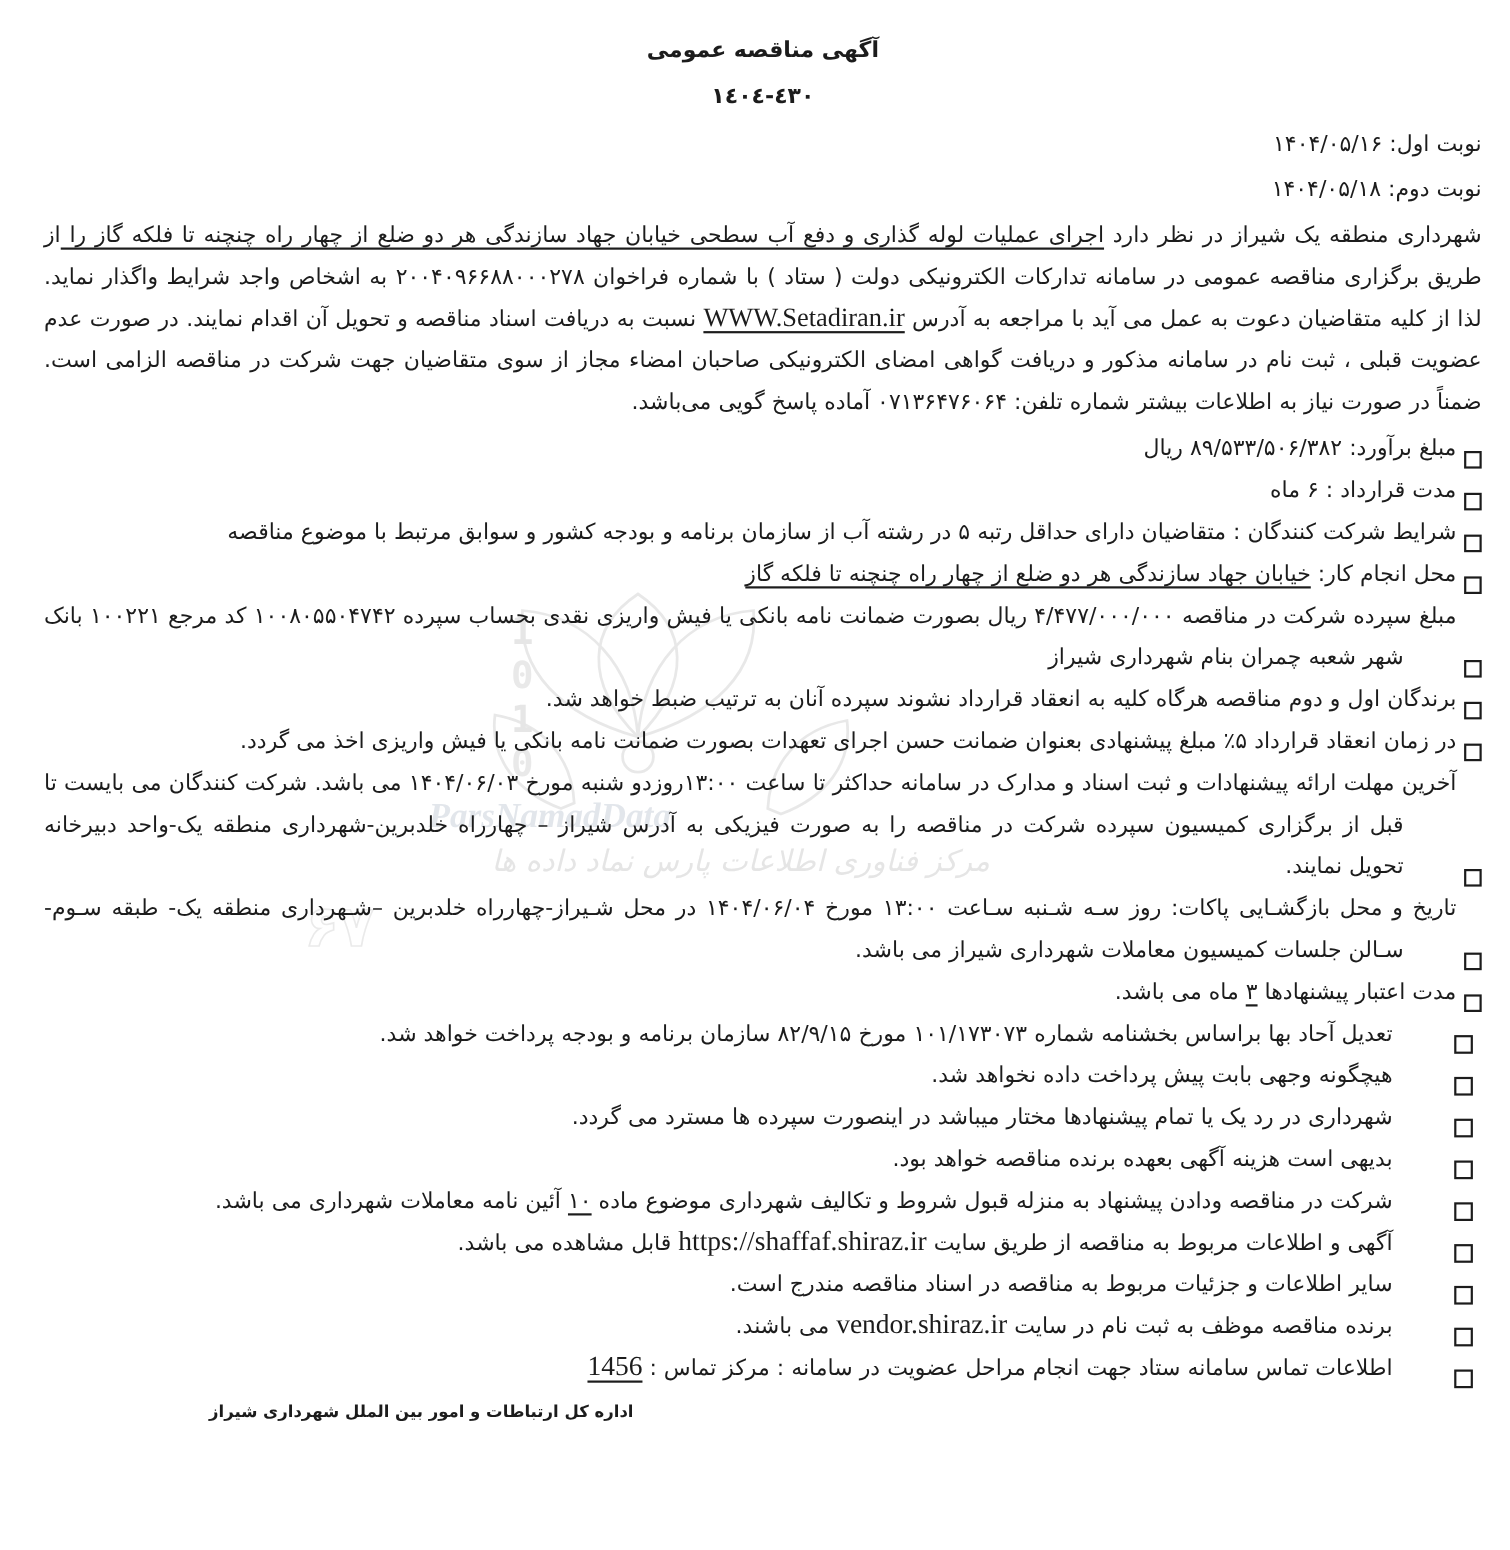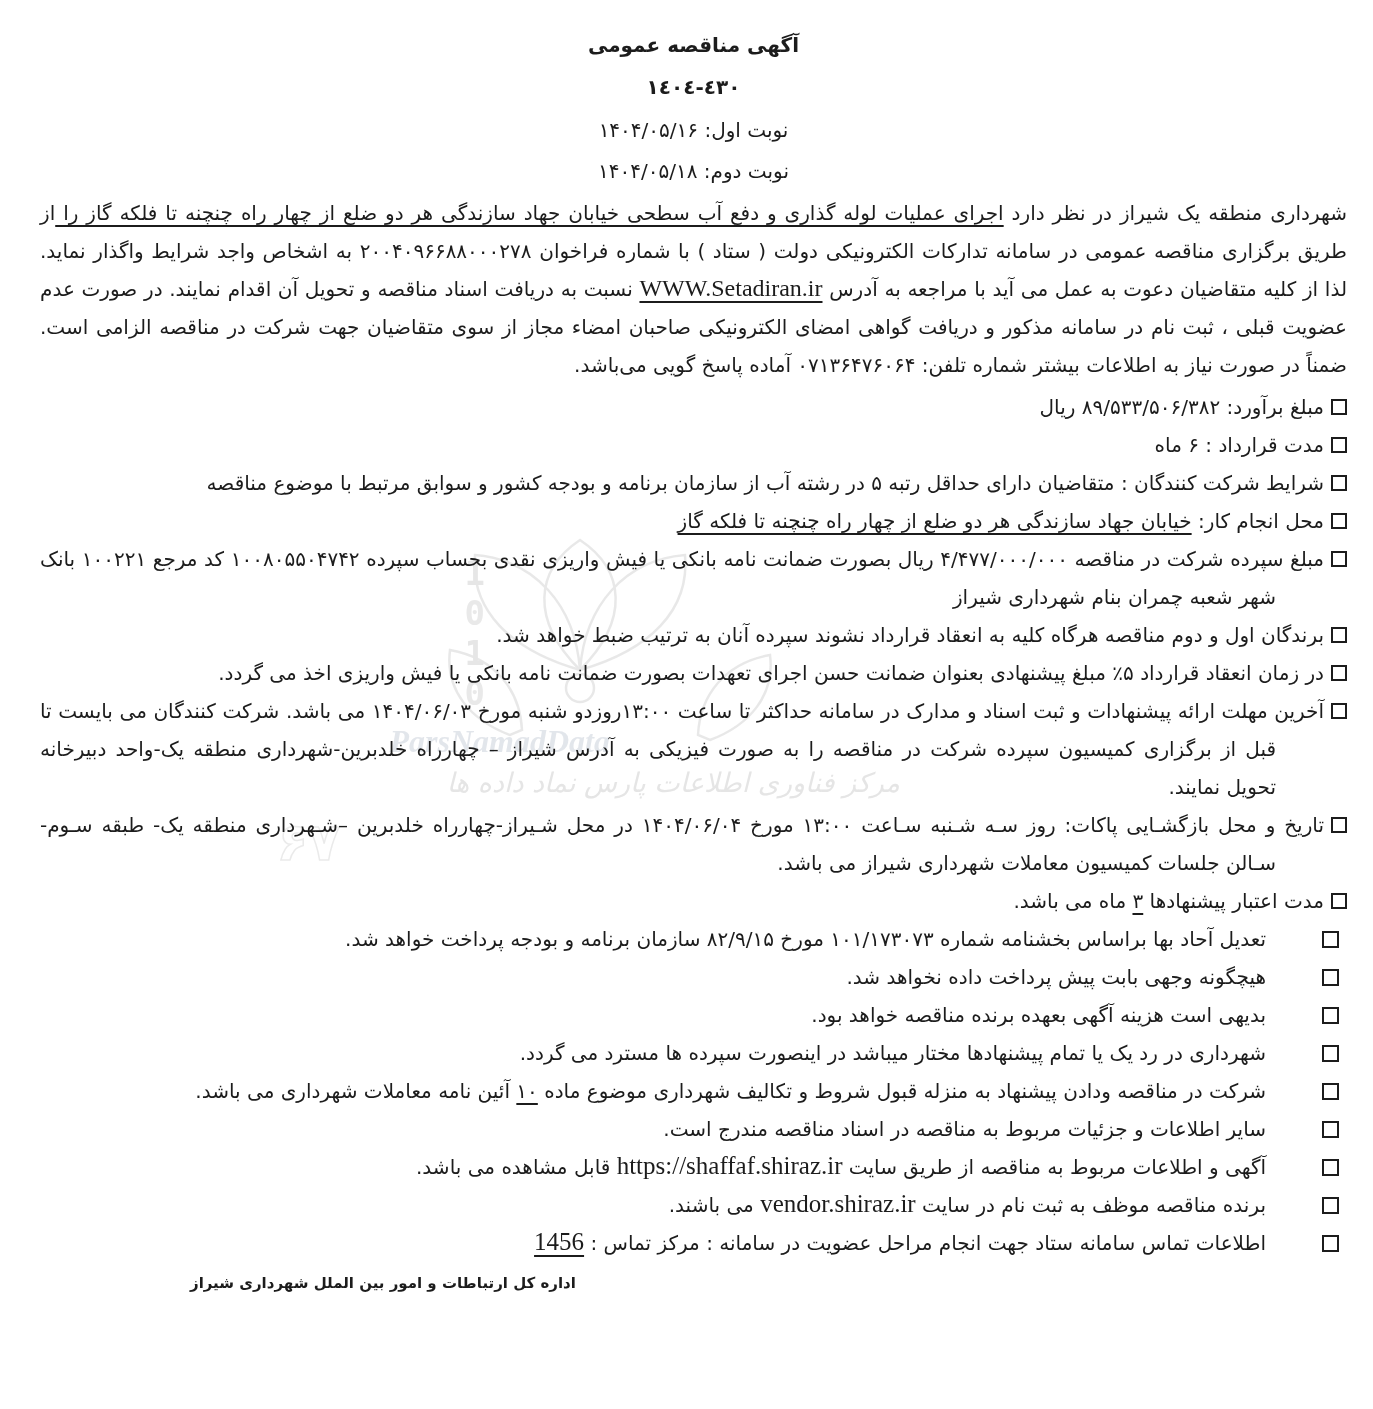--- a/index.html
+++ b/index.html
@@ -10,27 +10,27 @@
     background:#ffffff;
     direction:rtl;
     font-family:"DejaVu Sans",sans-serif;
     color:#1c1c1c;
     padding:24px 26px 0 40px;
     overflow:hidden;
   }
   .hdr{margin-bottom:2px;}
   .title{text-align:center;font-weight:700;font-size:20px;line-height:42px;}
   .dates{font-size:20px;line-height:41px;}
-  .date-line{white-space:nowrap;text-align:center;}
+  .date-line{white-space:nowrap;}
   .intro{margin:2px 0 4px;font-size:20px;line-height:38px;text-align:justify;}
   .ul{text-decoration:underline;text-underline-offset:5px;}
   .latin{font-family:"Liberation Serif",serif;direction:ltr;unicode-bidi:isolate;font-size:25px;line-height:1;}
   .latin.big{font-size:24px;}
   .items{position:relative;}
-  .item{display:flex;align-items:flex-start;font-size:20px;line-height:38px;text-align:justify;}
+  .item{display:flex;align-items:flex-end;font-size:20px;line-height:38px;text-align:justify;}
   .marker{
     flex:0 0 auto;width:12px;height:12px;
     border:2px solid #1c1c1c;background:#fff;
     margin-top:11px;margin-left:7px;
   }
   .lvl2 .marker{margin-left:56px;margin-right:8px;width:13px;height:13px;}
   .item .text{flex:1;min-width:0;}
   .lvl1 .text{padding-right:48px;text-indent:-48px;}
   .lvl2{text-align:right;}
   .lvl2 .text{text-align:right;padding-left:10px;}
@@ -121,37 +121,37 @@
         <div class="item lvl2">
           <span class="marker"></span>
           <span class="text"><span>تعدیل آحاد بها براساس بخشنامه شماره ۱۰۱/۱۷۳۰۷۳ مورخ ۸۲/۹/۱۵ سازمان برنامه و بودجه پرداخت خواهد شد.</span></span>
         </div>
         <div class="item lvl2">
           <span class="marker"></span>
           <span class="text"><span>هیچگونه وجهی بابت پیش پرداخت داده نخواهد شد.</span></span>
         </div>
         <div class="item lvl2">
           <span class="marker"></span>
-          <span class="text"><span>بدیهی است هزینه آگهی بعهده برنده مناقصه خواهد بود.</span></span>
+          <span class="text"><span>شهرداری در رد یک یا تمام پیشنهادها  مختار میباشد در اینصورت سپرده ها مسترد می گردد.</span></span>
         </div>
         <div class="item lvl2">
           <span class="marker"></span>
-          <span class="text"><span>شهرداری در رد یک یا تمام پیشنهادها  مختار میباشد در اینصورت سپرده ها مسترد می گردد.</span></span>
+          <span class="text"><span>بدیهی است هزینه آگهی بعهده برنده مناقصه خواهد بود.</span></span>
         </div>
         <div class="item lvl2">
           <span class="marker"></span>
           <span class="text"><span>شرکت در مناقصه ودادن پیشنهاد به منزله قبول شروط و تکالیف شهرداری موضوع ماده </span><span class="ul">۱۰</span><span> آئین نامه معاملات شهرداری می باشد.</span></span>
         </div>
         <div class="item lvl2">
           <span class="marker"></span>
-          <span class="text"><span>سایر اطلاعات و جزئیات مربوط به مناقصه در اسناد مناقصه مندرج است.</span></span>
+          <span class="text"><span>آگهی و اطلاعات مربوط به مناقصه از طریق سایت </span><span class="latin" dir="ltr">https://shaffaf.shiraz.ir</span><span> قابل مشاهده می باشد.</span></span>
         </div>
         <div class="item lvl2">
           <span class="marker"></span>
-          <span class="text"><span>آگهی و اطلاعات مربوط به مناقصه از طریق سایت </span><span class="latin" dir="ltr">https://shaffaf.shiraz.ir</span><span> قابل مشاهده می باشد.</span></span>
+          <span class="text"><span>سایر اطلاعات و جزئیات مربوط به مناقصه در اسناد مناقصه مندرج است.</span></span>
         </div>
         <div class="item lvl2">
           <span class="marker"></span>
           <span class="text"><span>برنده مناقصه موظف به ثبت نام در سایت </span><span class="latin" dir="ltr">vendor.shiraz.ir</span><span> می باشند.</span></span>
         </div>
         <div class="item lvl2">
           <span class="marker"></span>
           <span class="text"><span>اطلاعات تماس سامانه ستاد جهت انجام مراحل عضویت در سامانه : مرکز تماس : </span><span class="ul latin" dir="ltr">1456</span></span>
         </div>
       </div>

